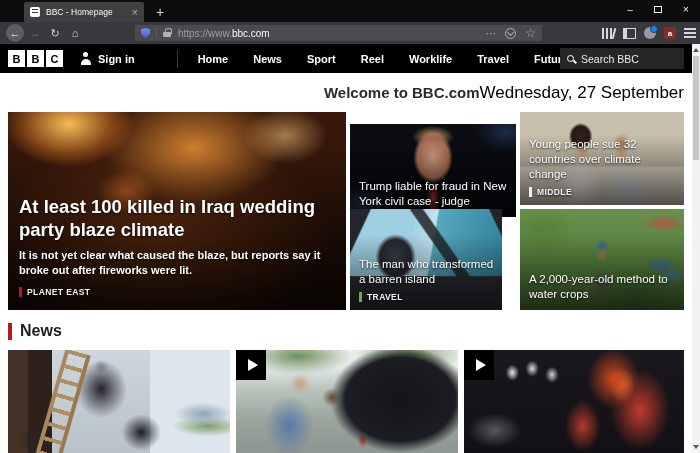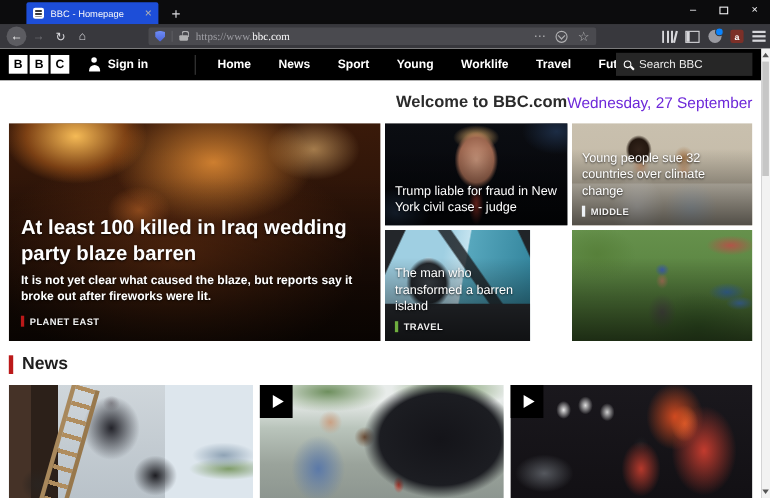--- a/index.html
+++ b/index.html
@@ -2,21 +2,21 @@
 <html><head>
 <meta charset="utf-8">
 <style>
   * { margin:0; padding:0; box-sizing:border-box; }
   html,body { width:700px; height:453px; overflow:hidden; }
   body { font-family:"Liberation Sans", sans-serif; background:#38383d; }
   .screen { position:relative; width:700px; height:453px; overflow:hidden; }
 
   
   .titlebar { position:absolute; left:0; top:0; width:700px; height:22px; background:#0c0c0d; }
-  .tab { position:absolute; left:24px; top:2px; width:120px; height:20px; background:#1d4ed8;
+  .tab { position:absolute; left:24px; top:2px; width:120px; height:20px; background:#404040;
          display:flex; align-items:center; padding:0 6px; border-radius:2px 2px 0 0; }
   .tab-favicon { width:10px; height:10px; background:#fff; border-radius:2px; display:flex; flex-shrink:0; }
   .tab-favicon::after { content:""; flex:1; margin:2px;
          background:repeating-linear-gradient(180deg,#3a3a3a 0 1.5px,transparent 1.5px 3px); }
   .tab-title { color:#f9f9fa; font-size:8.5px; margin-left:6px; white-space:nowrap; overflow:hidden; flex:1; }
   .tab-close { color:#b1b1b3; font-size:11px; margin-left:4px; cursor:default; }
   .newtab-btn { position:absolute; left:150px; top:2px; width:20px; height:20px; color:#d7d7db;
          font-size:14px; display:flex; align-items:center; justify-content:center; }
   .win-controls { position:absolute; right:0; top:0; height:18px; display:flex; }
   .win-btn { width:28px; height:18px; display:flex; align-items:center; justify-content:center;
@@ -32,21 +32,21 @@
   .urlbar { position:absolute; left:135px; top:3px; width:407px; height:16px; background:#4a4a4f;
          border-radius:2px; display:flex; align-items:center; padding:0 6px; }
   .icon-shield { width:9px; height:10px; flex-shrink:0;
          background:linear-gradient(180deg,#6f8df5,#4a63d8);
          clip-path:polygon(50% 0,100% 12%,100% 55%,50% 100%,0 55%,0 12%); }
   .url-sep { width:1px; height:10px; background:#5c5c61; margin:0 6px; }
   .icon-lock { width:8px; height:5px; background:#b1b1b3; border-radius:1px; position:relative;
          margin-top:3px; flex-shrink:0; }
   .icon-lock::before { content:""; position:absolute; top:-4px; left:1.5px; width:5px; height:5px;
          border:1.5px solid #b1b1b3; border-bottom:none; border-radius:3px 3px 0 0; }
-  .url-text { font-size:10px; margin-left:7px; white-space:nowrap; flex:1;font-family:Liberation Serif, serif; }
+  .url-text { font-size:10px; margin-left:7px; white-space:nowrap; flex:1; }
   .url-proto { color:#9e9ea4; }
   .url-domain { color:#f9f9fa; }
   .urlbar-actions { display:flex; align-items:center; gap:9px; }
   .icon-ellipsis { color:#b1b1b3; font-size:11px; line-height:1; }
   .icon-pocket { width:11px; height:11px; border:1px solid #b1b1b3; border-radius:50%; position:relative; }
   .icon-pocket::after { content:""; position:absolute; left:2px; top:1.5px; width:4px; height:4px;
          border-right:1.5px solid #b1b1b3; border-bottom:1.5px solid #b1b1b3; transform:rotate(45deg); }
   .icon-star { color:#b1b1b3; font-size:12px; line-height:1; }
   .toolbar-right { position:absolute; right:4px; top:0; height:22px; display:flex; align-items:center; gap:8px; }
   .icon-library { position:relative; width:13px; height:11px;
@@ -94,42 +94,42 @@
   .icon-search::after { content:""; position:absolute; width:4px; height:1.5px; background:#fff;
          transform:rotate(45deg); right:-3.5px; bottom:-1px; }
   .search-input { background:transparent; border:none; outline:none; color:#fff; font-size:10.5px;
          width:90px; font-family:"Liberation Sans", sans-serif; }
   .search-input::placeholder { color:#ececec; opacity:1; }
 
   
   .welcome-row { position:absolute; left:8px; right:8px; top:29px; height:39px;
          display:flex; align-items:center; justify-content:flex-end; }
   .welcome-title { font-size:15px; font-weight:bold; color:#2b2b2b; }
-  .page-date { font-size:14px; color:#6d28d9; }
+  .page-date { font-size:17px; color:#000000; }
 
   
   .card { position:absolute; overflow:hidden; }
   .card .ovl { position:absolute; inset:0; background:linear-gradient(180deg,transparent 25%,rgba(0,0,0,.62)); }
   .card .txt { position:absolute; left:0; right:0; bottom:0; padding:8px 8px 8px 9px; color:#fff;
          display:flex; flex-direction:column; justify-content:flex-end;
          text-shadow:0 1px 2px rgba(0,0,0,.8); }
   .card-headline { font-size:11.5px; line-height:15px; font-weight:normal; }
   .cat-row { display:flex; align-items:center; gap:5px; margin-top:5px; }
   .cat-bar { width:3px; height:10px; background:#bb1919; }
   .cat-label { font-size:8.5px; font-weight:bold; letter-spacing:.4px; color:#f2f2f2; }
 
   .hero-main { left:8px; top:68px; width:338px; height:198px; }
   .hero-main .txt { padding:0 14px 13px 11px; }
   .hero-headline { font-size:18.5px; line-height:23px; font-weight:bold; }
   .hero-summary { font-size:11px; line-height:15px; margin-top:7px; font-weight:bold; }
   .hero-main .cat-row { margin-top:9px; }
 
-  .card-a { left:350px; top:68px;  width:166px; height:93px; }
+  .card-a { left:350px; top:80px;  width:166px; height:93px; }
   .card-b { left:520px; top:68px;  width:164px; height:93px; }
-  .card-c { left:350px; top:165px; width:132px; height:101px; }
+  .card-c { left:350px; top:165px; width:152px; height:101px; }
   .card-d { left:520px; top:165px; width:164px; height:101px; }
 
   
   .img-hero { position:absolute; inset:0;
     background:
       radial-gradient(90px 60px at 18% 6%, rgba(255,195,90,.95), rgba(255,140,40,.35) 50%, transparent 72%),
       radial-gradient(130px 80px at 55% 18%, rgba(255,160,60,.75), transparent 70%),
       radial-gradient(60px 40px at 82% 12%, rgba(255,205,130,.55), transparent 70%),
       radial-gradient(40px 30px at 35% 40%, rgba(240,130,50,.5), transparent 72%),
       radial-gradient(220px 130px at 45% 62%, rgba(150,70,25,.55), transparent 78%),
@@ -281,21 +281,21 @@
       </div>
       <div class="signin">
         <span class="icon-person"></span>
         <span>Sign in</span>
       </div>
       <div class="hdr-sep"></div>
       <div class="bbc-nav">
         <span>Home</span>
         <span>News</span>
         <span>Sport</span>
-        <span>Young</span>
+        <span>Reel</span>
         <span>Worklife</span>
         <span>Travel</span>
         <span>Future</span>
         <span>Culture</span>
         <span class="nav-overflow">•••</span>
       </div>
       <div class="searchbox">
         <span class="icon-search"></span>
         <input class="search-input" type="text" placeholder="Search BBC" style="">
       </div>
@@ -303,21 +303,21 @@
 
     <div class="welcome-row">
       <span class="welcome-title">Welcome to BBC.com</span>
       <span class="page-date">Wednesday, 27 September</span>
     </div>
 
     <div class="card hero-main">
       <div class="img-hero"></div>
       <div class="ovl"></div>
       <div class="txt">
-        <div class="hero-headline">At least 100 killed in Iraq wedding party blaze barren</div>
+        <div class="hero-headline">At least 100 killed in Iraq wedding party blaze climate</div>
         <div class="hero-summary">It is not yet clear what caused the blaze, but reports say it broke out after fireworks were lit.</div>
         <div class="cat-row">
           <span class="cat-bar" style="background: rgb(187, 25, 25);"></span>
           <span class="cat-label">PLANET EAST</span>
         </div>
       </div>
     </div>
 
     <div class="card card-a">
       <div class="img-trump"></div>
@@ -348,20 +348,21 @@
           <span class="cat-bar" style="background: rgb(111, 174, 63);"></span>
           <span class="cat-label">TRAVEL</span>
         </div>
       </div>
     </div>
 
     <div class="card card-d">
       <div class="img-crops"></div>
       <div class="ovl"></div>
       <div class="txt">
+        <div class="card-headline">A 2,000-year-old method to water crops</div>
       </div>
     </div>
 
     <div class="news-head">
       <span class="news-bar" style="background: rgb(187, 25, 25);"></span>
       <span class="news-title">News</span>
     </div>
 
     <div class="thumb thumb-1">
       <div class="img-rescue"></div>

